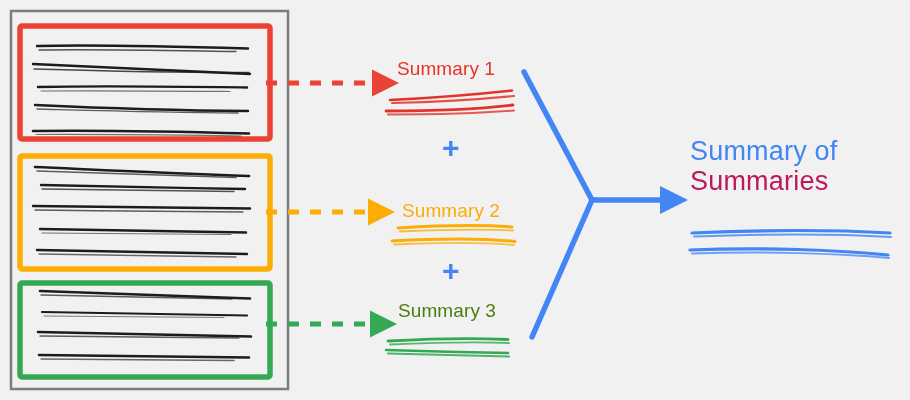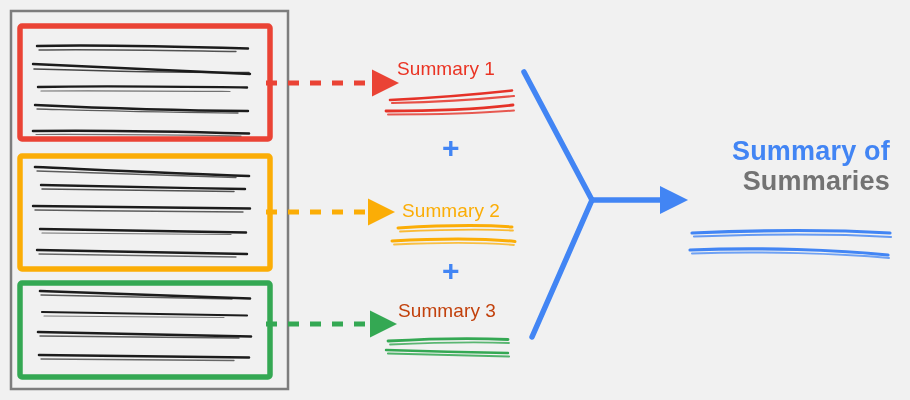--- a/index.html
+++ b/index.html
@@ -36,23 +36,22 @@
     font-family: "Liberation Sans", sans-serif;
     font-weight: 400;
     line-height: 1.12;
   }
   .label.summary-label {
     font-size: 19px;
     letter-spacing: 0.1px;
   }
   .label.final-label {
     font-size: 27px;
-    text-align: right;
+    text-align: left;
     letter-spacing: 0.2px;
-    font-weight: bold;
   }
   .plus-sign {
     position: absolute;
     font-size: 30px;
     font-weight: 700;
     line-height: 1;
     font-family: "Liberation Sans", sans-serif;
     user-select: none;
   }
 </style>
@@ -157,24 +156,24 @@
       <path d="M690,250 C760,247 840,250 888,255" stroke-width="3.2"></path>
       <path d="M692,253.5 C762,251 840,253.5 889,258" stroke-width="2.0" opacity="0.75"></path>
     </g>
 
   </svg>
 
   <div class="label summary-label" style="left:397px; top:58px; color:#ea3323;">Summary 1</div>
 
   <div class="label summary-label" style="left:402px; top:200px; color:#fbad06;">Summary 2</div>
 
-  <div class="label summary-label" style="left:398px; top:300px; color:#c2410c;">Summary 3</div>
+  <div class="label summary-label" style="left:398px; top:300px; color:#4d7c0f;">Summary 3</div>
 
   <div class="plus-sign" style="left:442px; top:133px; color:#4285f4;">+</div>
 
   <div class="plus-sign" style="left:442px; top:256px; color:#4285f4;">+</div>
 
   <div style="position:absolute; left:690px; top:136px; width:200px; text-align:center;">
     <div class="label final-label" style="position:static; color:#4285f4;">Summary of</div>
-    <div class="label final-label" style="position:static; color:#737373;">Summaries</div>
+    <div class="label final-label" style="position:static; color:#be185d;">Summaries</div>
   </div>
 
 </div>
 
 </body></html>

